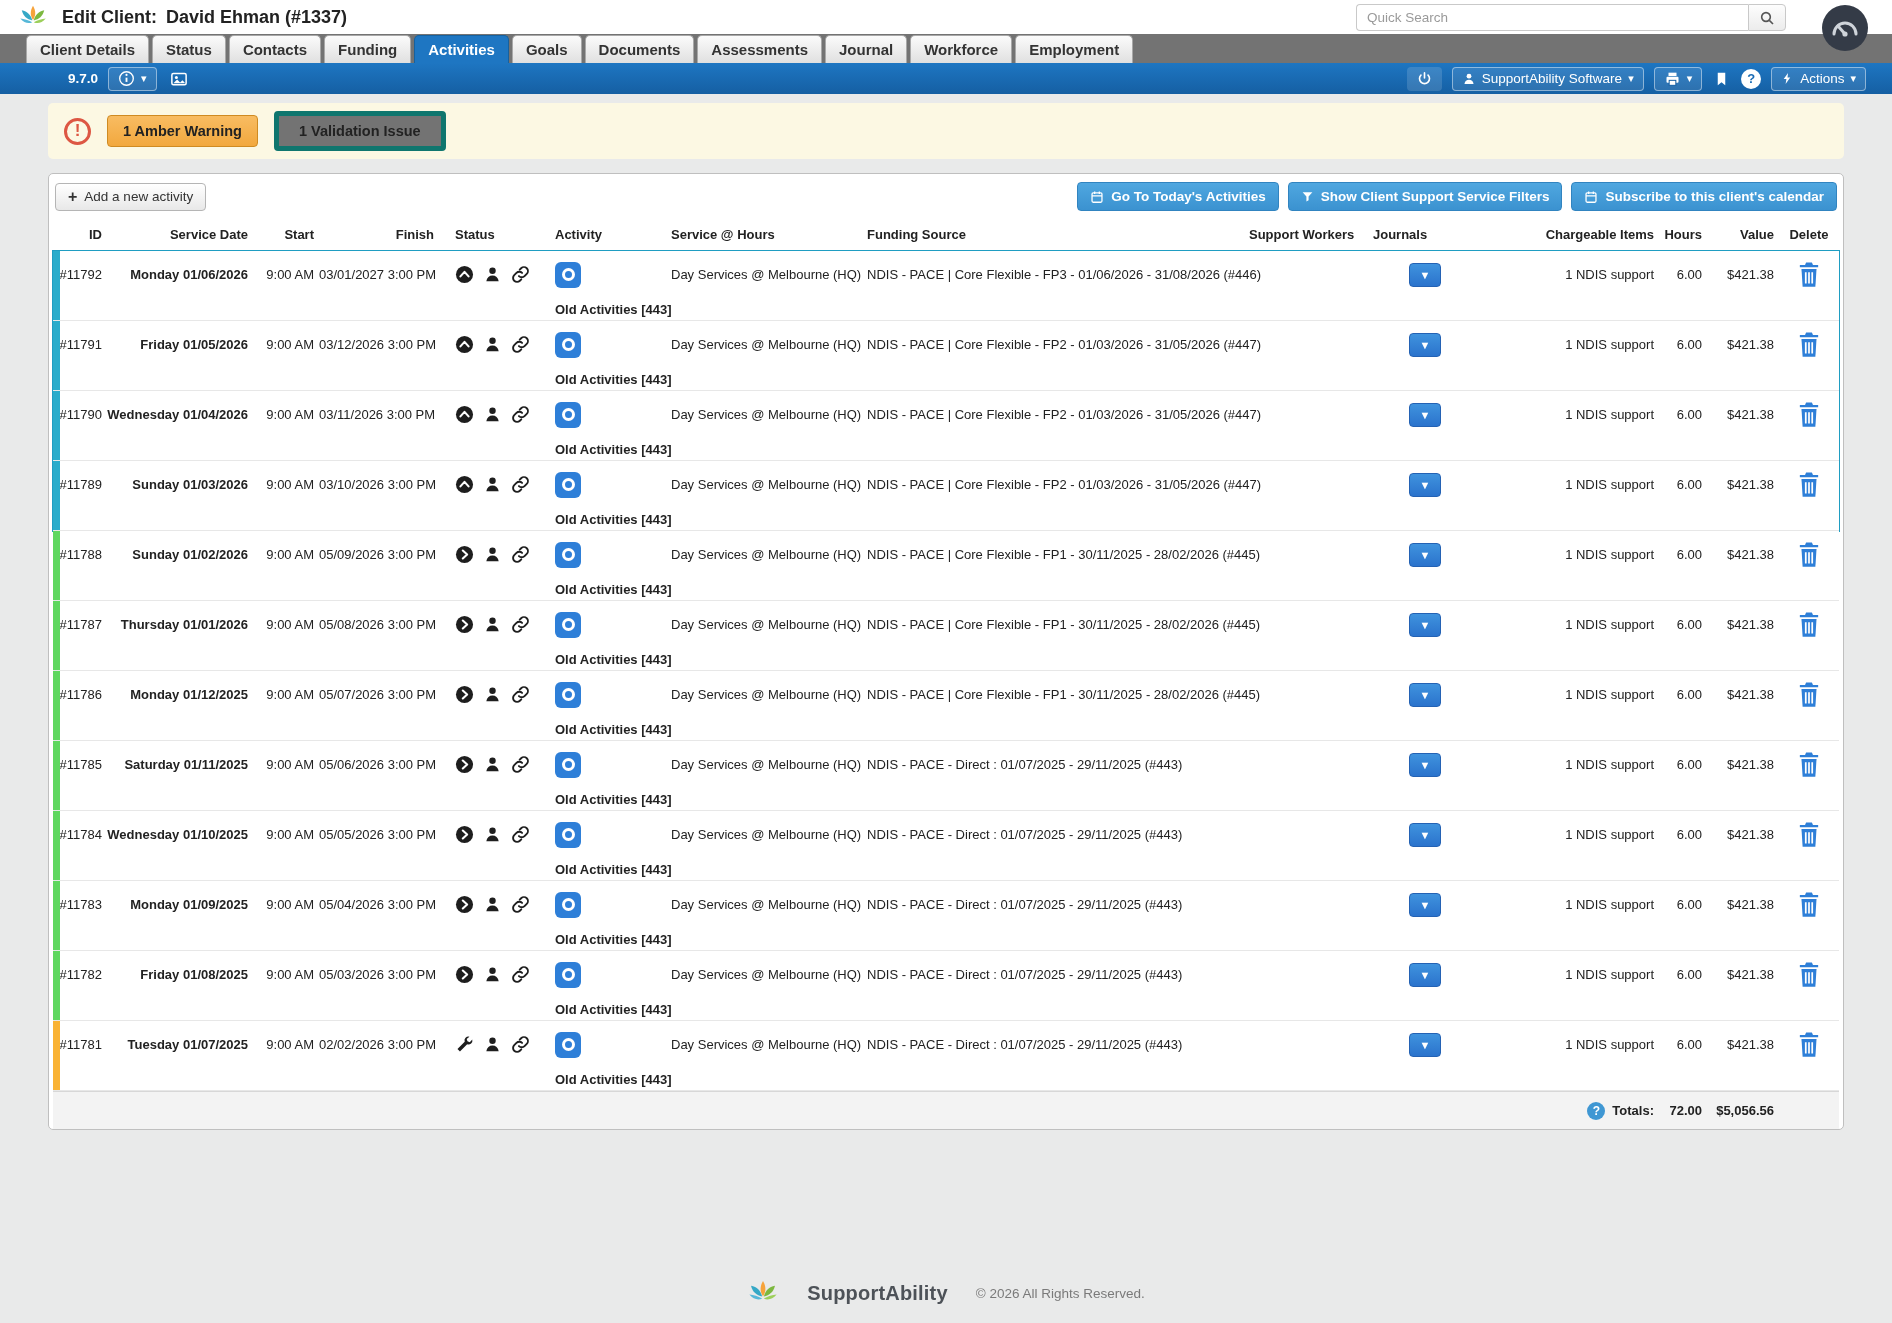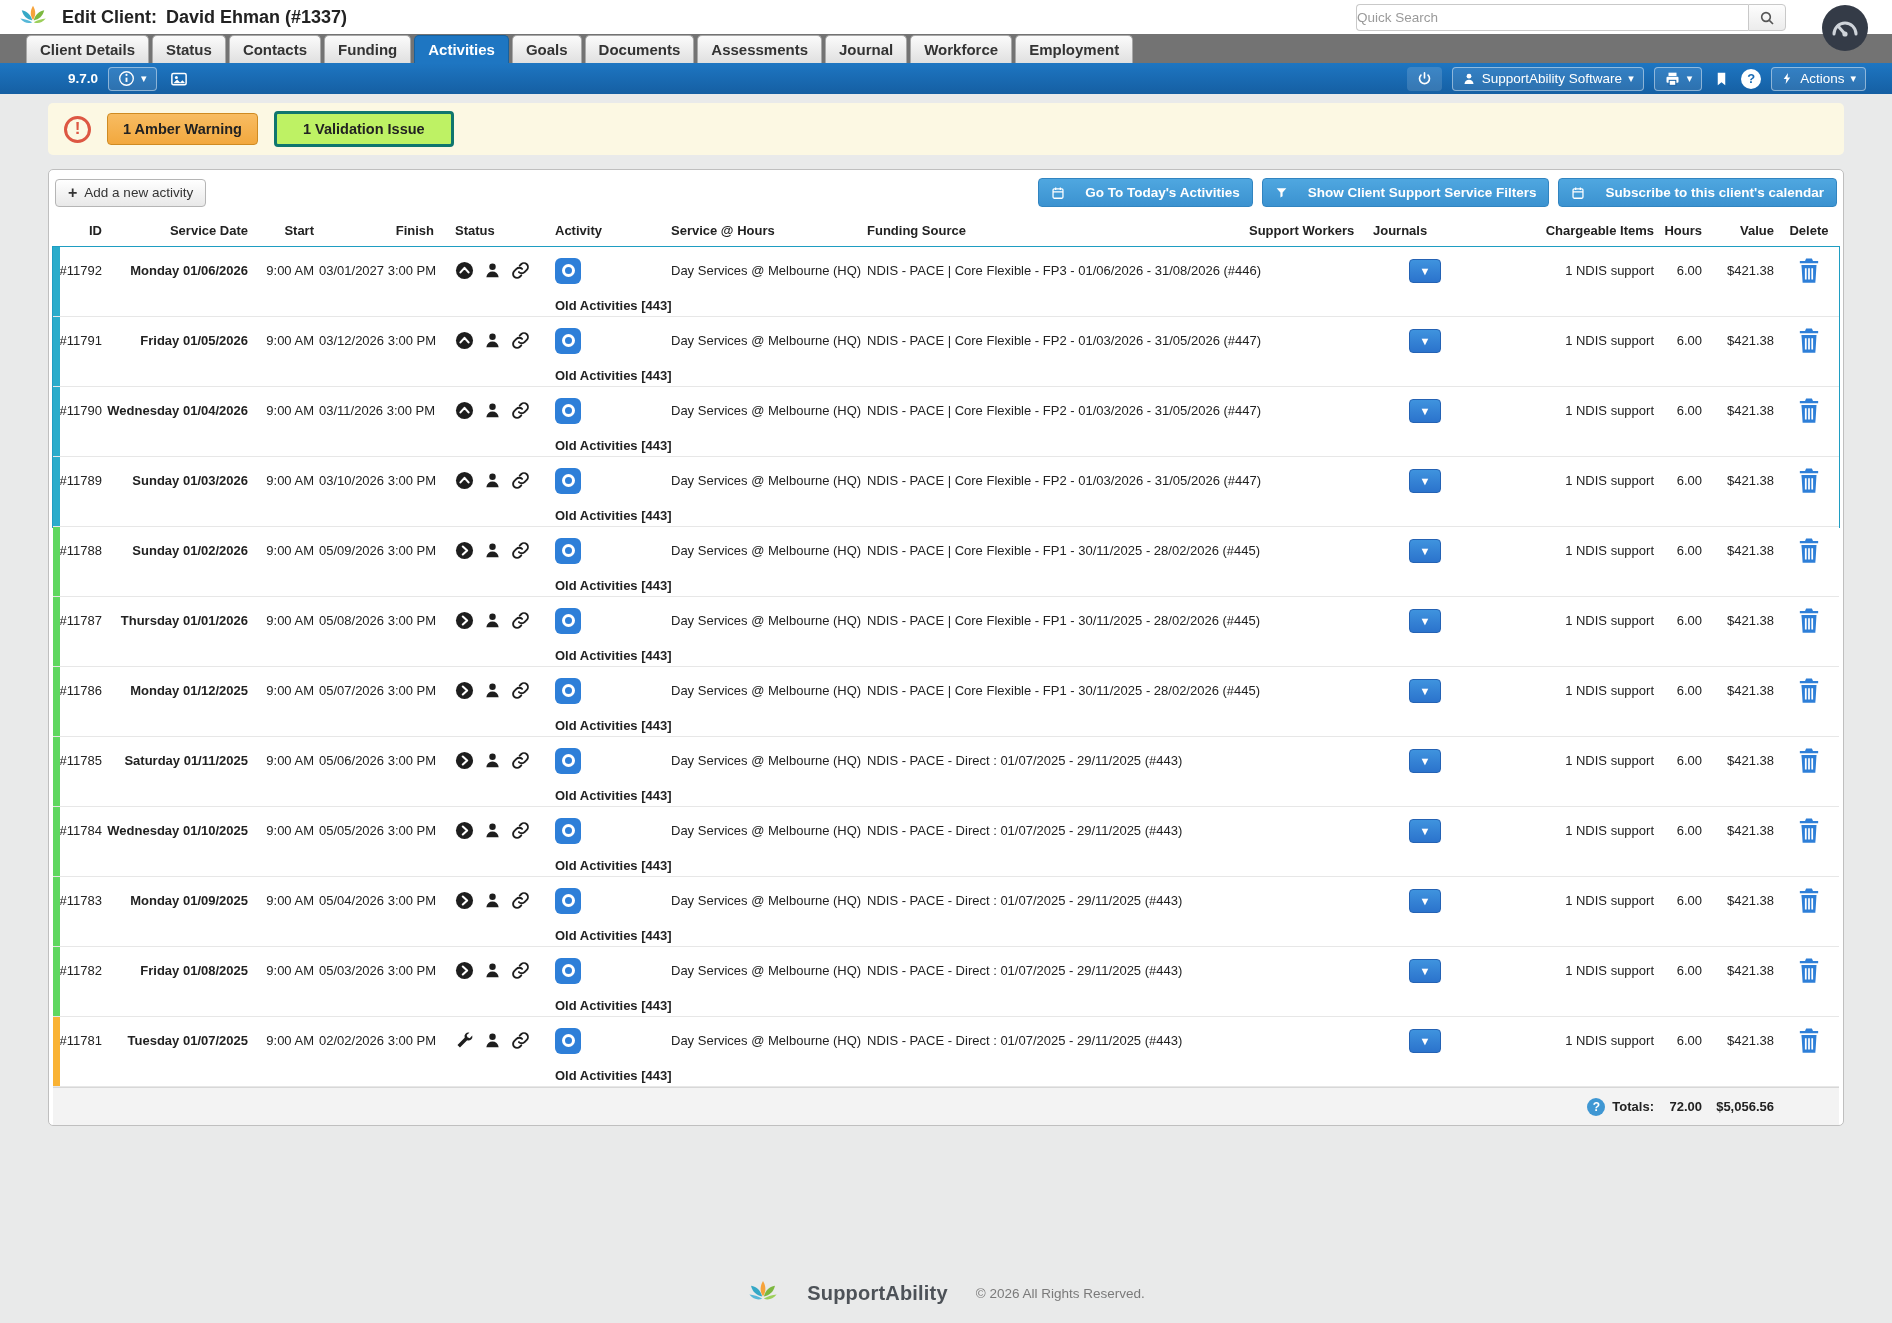--- a/index.html
+++ b/index.html
@@ -8,21 +8,21 @@
     width:1892px; height:1323px; position:relative; overflow:hidden;
     background:#e9eaea; font-family:"Liberation Sans", sans-serif; color:#222;
   }
   :root { --blue:#1b6cb5; --blue-grad-top:#1e76c2; --blue-grad-bot:#155fa3; --btn-blue:#459fd9; --icon-blue:#2e7fd8; }
 
   
   .app-header { height:34px; background:#fff; display:flex; align-items:center; padding:0 18px; position:relative; }
   .app-header .logo { width:30px; height:26px; }
   .title-wrap { margin-left:14px; font-size:18px; font-weight:bold; display:flex; gap:9px; }
   .search-wrap { position:absolute; right:106px; top:4px; display:flex; }
-  .search-wrap input { width:392px; height:27px; border:1px solid #c9c9c9; border-right:none; border-radius:4px 0 0 4px; padding:0 0; font-size:13.5px; font-family:inherit; color:#c2410c; outline:none; }
+  .search-wrap input { width:392px; height:27px; border:1px solid #c9c9c9; border-right:none; border-radius:4px 0 0 4px; padding:0 10px; font-size:13.5px; font-family:inherit; color:#c2410c; outline:none; }
   .search-wrap input::placeholder { color:#9a9a9a; }
   .search-btn { width:38px; height:27px; border:1px solid #c9c9c9; border-radius:0 4px 4px 0; background:linear-gradient(#fdfdfd,#ececec); display:flex; align-items:center; justify-content:center; cursor:pointer; }
   .avatar { position:absolute; right:24px; top:5px; width:46px; height:46px; z-index:30; cursor:pointer; }
 
   
   .tab-bar { height:29px; display:flex; align-items:flex-end; gap:3px; padding:0 0 0 26px; background:#737373; }
   .tab { padding:5px 13px 5px; font-size:15px; font-weight:bold; color:#333;
     background:linear-gradient(#fbfbfb,#e0e0e0); border:1px solid #a8a8a8; border-bottom:none;
     border-radius:5px 5px 0 0; cursor:pointer; white-space:nowrap; }
   .tab.active { background:var(--blue-grad-top); color:#fff; border-color:#16619f; }
@@ -39,32 +39,32 @@
   .caret { font-size:11px; line-height:1; }
   .help-circle { width:20px; height:20px; border-radius:50%; background:#fff; color:var(--blue); font-weight:bold; font-size:13px;
     display:flex; align-items:center; justify-content:center; cursor:pointer; }
 
   
   .warning-banner { margin:9px 48px 14px; background:#fcf8e3; border-radius:5px; padding:8px 16px; display:flex; align-items:center; gap:16px; }
   .warn-circle { width:27px; height:27px; border-radius:50%; border:3px solid #dd5743; color:#dd5743; font-weight:bold; font-size:17px;
     display:flex; align-items:center; justify-content:center; }
   .amber-btn { background:linear-gradient(#f8bc62,#f2a83e); border:1px solid #cf8b22; border-radius:4px; padding:7px 15px;
     font-size:14.5px; font-weight:bold; color:#222; cursor:pointer; font-family:inherit; }
-  .validation-btn { background:#bef264; border:3px solid #0f766e; border-radius:4px; padding:7px 26px;
+  .validation-btn { background:#737373; border:5px solid #0f766e; border-radius:4px; padding:7px 20px;
     font-size:14.5px; font-weight:bold; color:#222; cursor:pointer; font-family:inherit; }
 
   
   .panel { margin:0 48px; background:#fff; border:1px solid #bfbfbf; border-radius:5px; overflow:hidden; }
   .panel-header { background:linear-gradient(var(--blue-grad-top),var(--blue-grad-bot)); color:#fff; font-size:15px; font-weight:bold; padding:9px 14px; }
   .panel-toolbar { display:flex; justify-content:space-between; align-items:center; padding:8px 6px; }
   .add-btn { display:flex; align-items:center; gap:7px; background:linear-gradient(#ffffff,#e8e8e8); border:1px solid #b5b5b5;
     border-radius:4px; padding:5px 12px; font-size:13.5px; color:#333; cursor:pointer; font-family:inherit; }
   .add-btn .plus { font-weight:bold; font-size:16px; line-height:1; }
   .right-btns { display:flex; gap:9px; }
-  .blue-btn { display:flex; align-items:center; gap:20px; background:linear-gradient(#4fa7e0,#3b92d0); border:1px solid #3184c0;
+  .blue-btn { display:flex; align-items:center; gap:7px; background:linear-gradient(#4fa7e0,#3b92d0); border:1px solid #3184c0;
     border-radius:4px; padding:6px 12px; font-size:13.5px; font-weight:bold; color:#fff; cursor:pointer; font-family:inherit; white-space:nowrap; }
 
   
   .table { margin:0 4px 0; }
   .t-head, .t-row, .totals-row { display:grid;
     grid-template-columns:54px 146px 66px 120px 110px 122px 196px 382px 108px 136px 166px 48px 72px 60px; }
   .t-head { height:32px; align-items:center; font-weight:bold; font-size:13.5px; border-bottom:1px solid #b9b9b9; }
   .t-row { grid-template-rows:47px 22px; align-items:center; position:relative; border-bottom:1px solid #e7e7e7; background:#fff; }
   .cell { white-space:nowrap; font-size:13px; }
   .a-r { text-align:right; padding-right:5px; }

